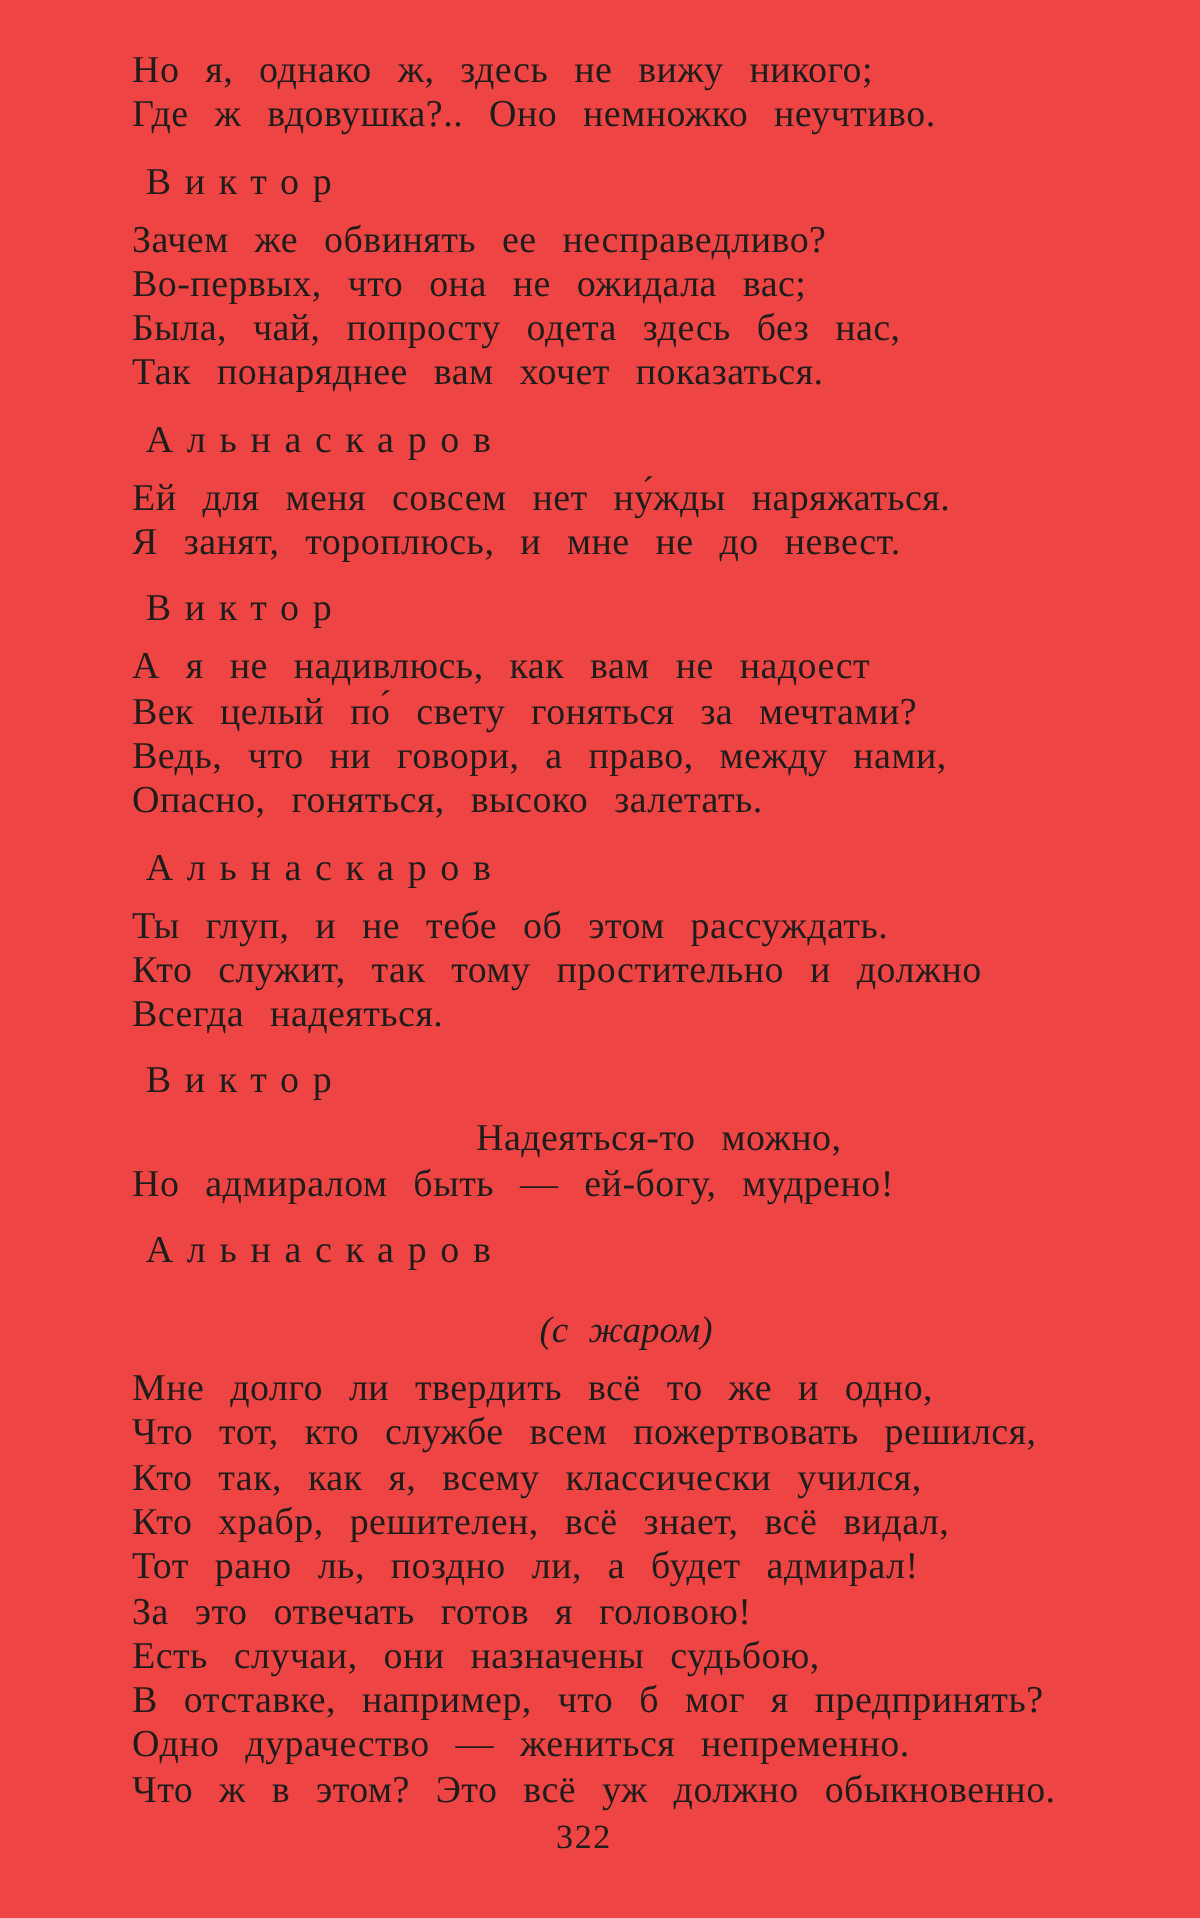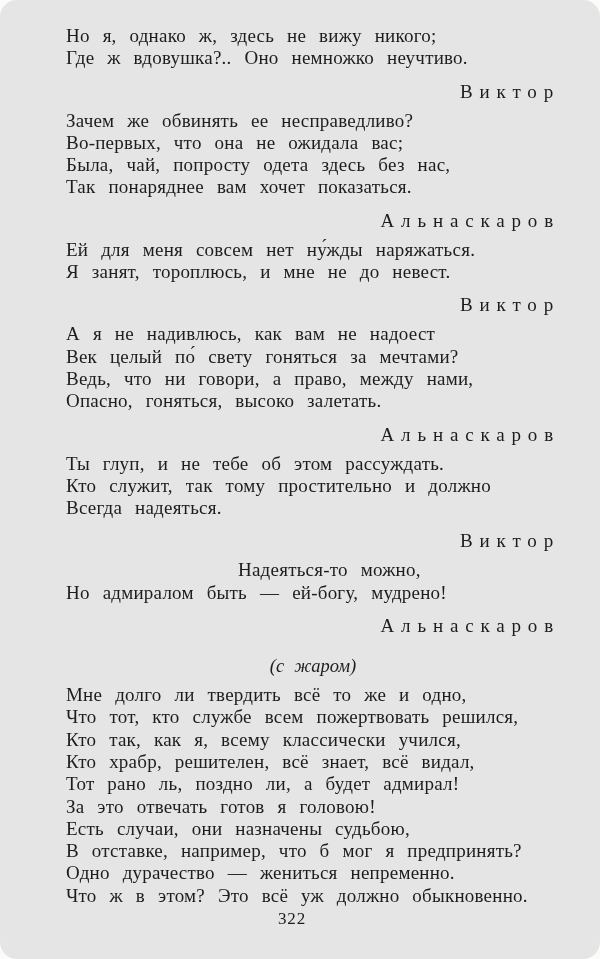--- a/index.html
+++ b/index.html
@@ -5,40 +5,39 @@
   html, body {
     margin: 0;
     padding: 0;
     background: #fbfbf9;
   }
   .page {
     position: relative;
     width: 600px;
     height: 959px;
     box-sizing: border-box;
-    background: #e5e5e5;
+    background: #ef4444;
     color: #1d1d1b;
     font-family: "Liberation Serif", "DejaVu Serif", serif;
     padding: 25px 40px 0 66px;
     overflow: hidden;
-    border-radius: 17px;
   }
   .verse { margin: 0; }
   .line {
     margin: 0;
     font-size: 19px;
     line-height: 22.3px;
     word-spacing: 0.42em;
     letter-spacing: 0.012em;
     white-space: nowrap;
   }
   .indent { padding-left: 172px; }
   .speaker {
     margin: 11px 0 7px;
-    text-align: right;
+    text-align: left;
     font-weight: 400;
     font-size: 19px;
     line-height: 22px;
     letter-spacing: 0.36em;
     padding-left: 0.36em; 
     white-space: nowrap;
   }
   .direction {
     margin: 18px 0 7px;
     text-align: center;

